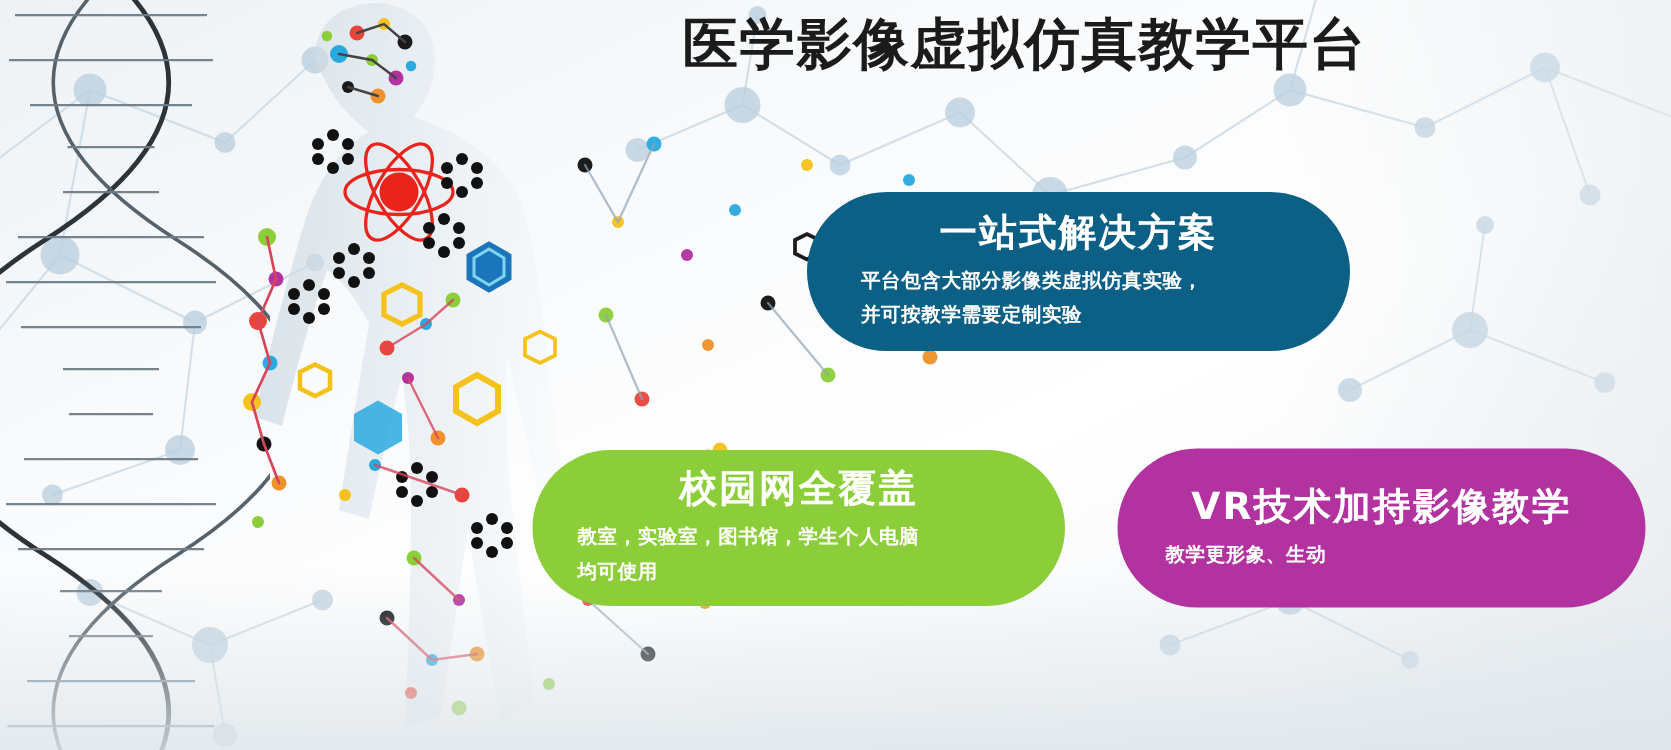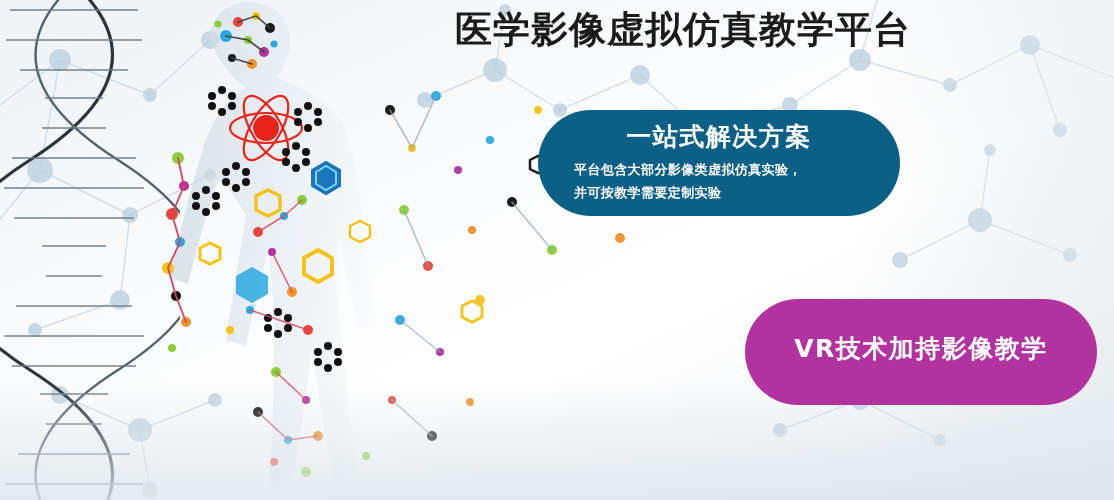--- a/index.html
+++ b/index.html
@@ -96,21 +96,21 @@
   .pill .pill-body {
     font-size: 13px;
     font-weight: 700;
     line-height: 1.75;
     letter-spacing: .4px;
   }
   .pill .pill-body div { white-space: nowrap; }
 
   #pill-solution {
     left: 538px;
-    top: 110px;
+    top: 128px;
     width: 362px;
     height: 106px;
     background: #0c5f85;
     padding: 0 14px;
   }
   #pill-solution .pill-body { text-align: left; padding-left: 22px; }
 
   #pill-campus {
     left: 355px;
     top: 300px;
@@ -399,20 +399,28 @@
   <div class="page-title">医学影像虚拟仿真教学平台</div>
 
   <div class="pill" id="pill-solution" style="background: rgb(12, 95, 133);">
     <div class="pill-title">一站式解决方案</div>
     <div class="pill-body">
       <div>平台包含大部分影像类虚拟仿真实验，</div>
       <div>并可按教学需要定制实验</div>
     </div>
   </div>
 
+  <div class="pill" id="pill-campus" style="background: rgb(140, 206, 57);">
+    <div class="pill-title">校园网全覆盖</div>
+    <div class="pill-body">
+      <div>教室，实验室，图书馆，学生个人电脑</div>
+      <div>均可使用</div>
+    </div>
+  </div>
 
   <div class="pill" id="pill-vr" style="background: rgb(178, 50, 160);">
     <div class="pill-title">VR技术加持影像教学</div>
     <div class="pill-body">
+      <div>教学更形象、生动</div>
     </div>
   </div>
 
 </div>
 
 </body></html>

